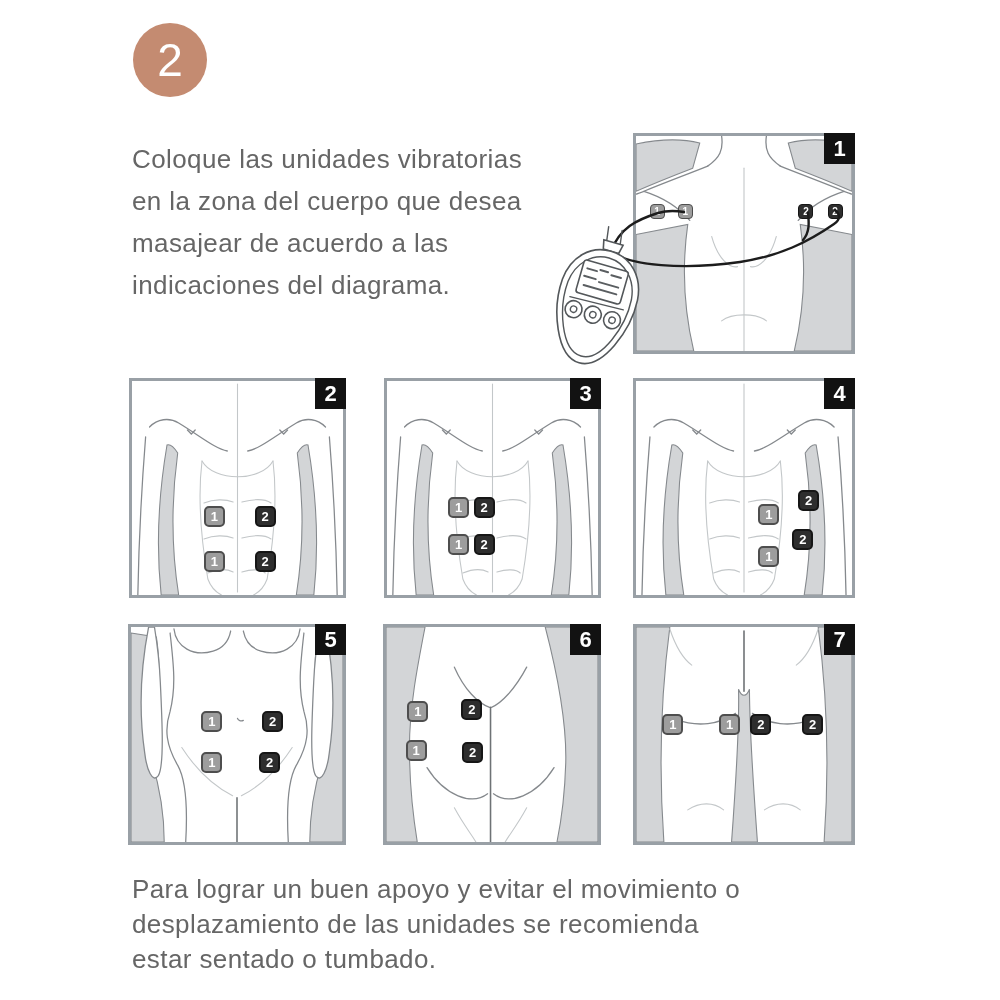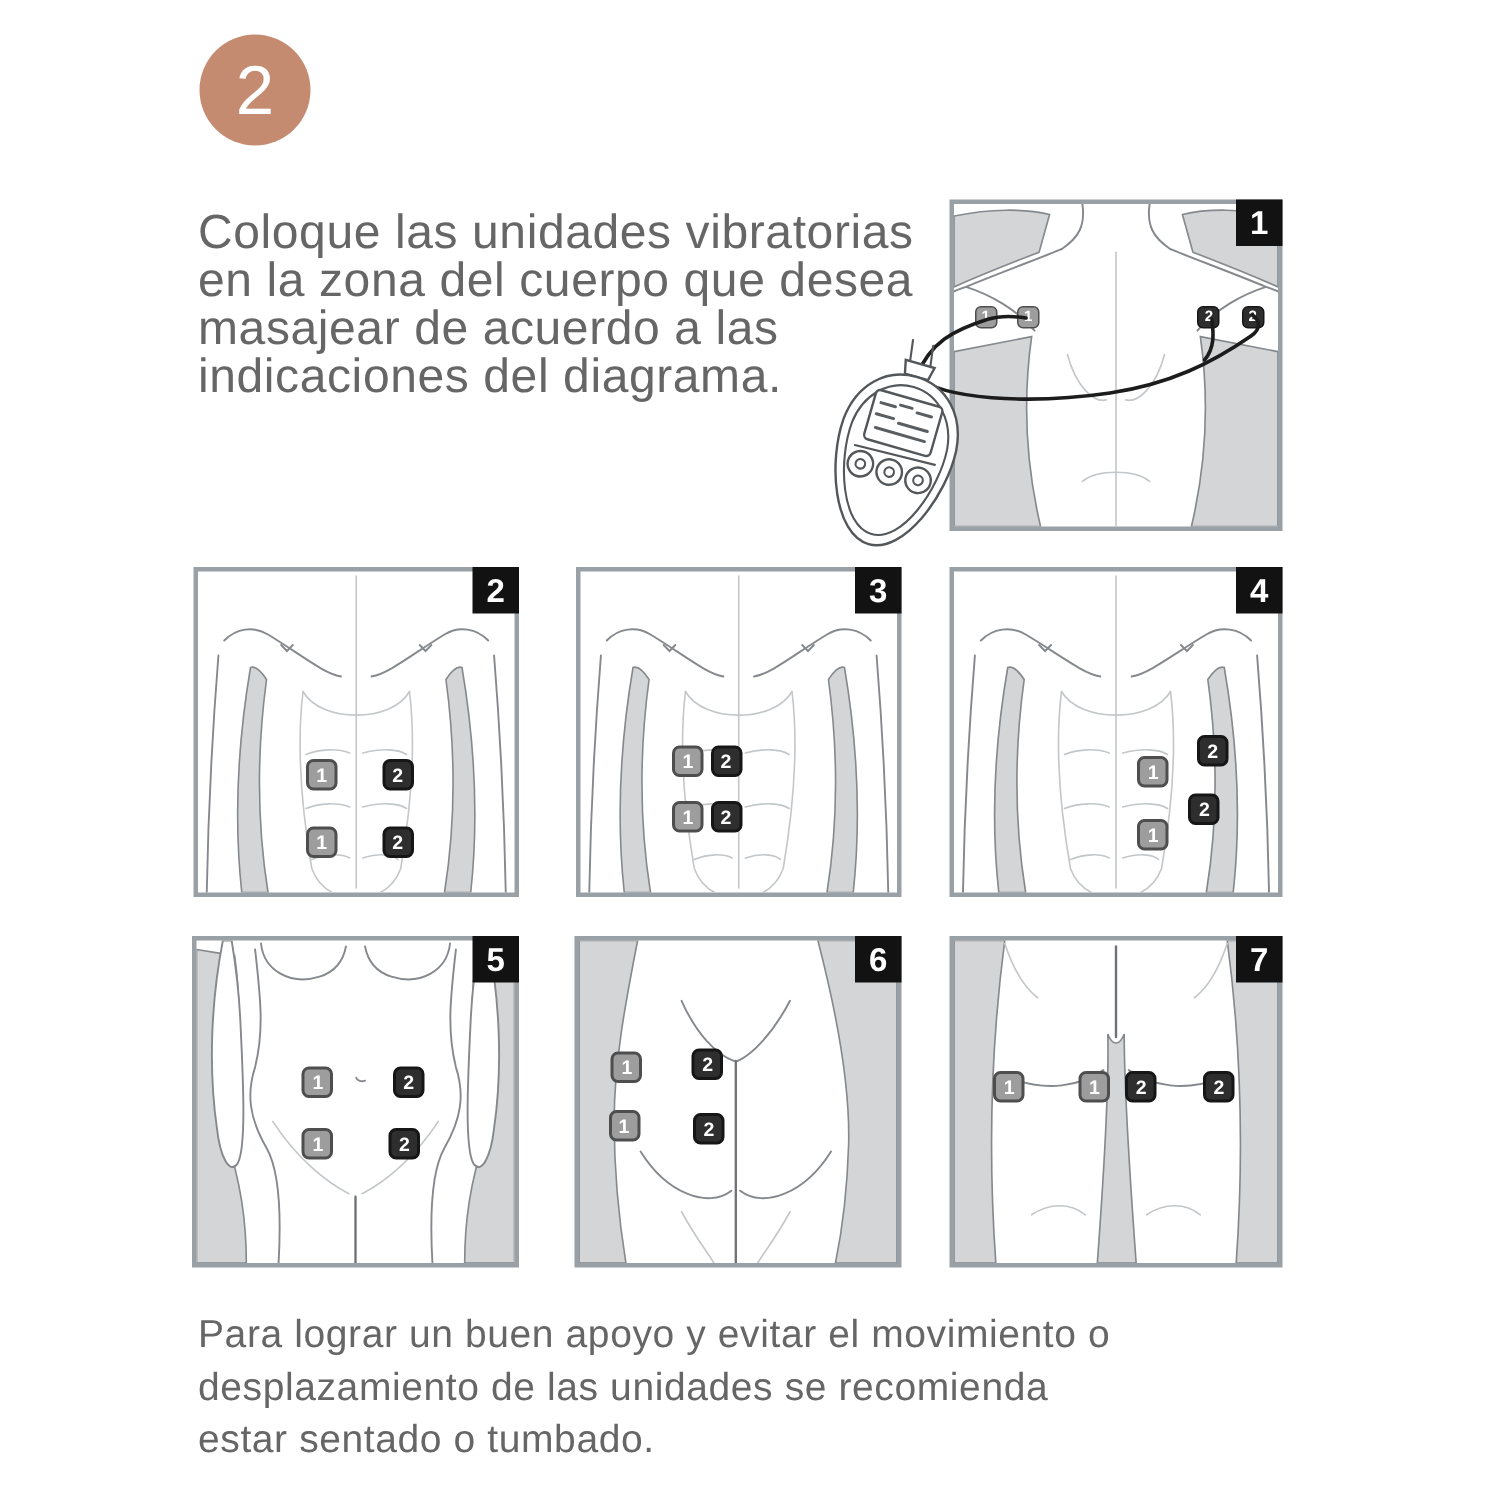--- a/index.html
+++ b/index.html
@@ -7,21 +7,21 @@
     width:1000px;height:1000px;position:relative;background:#ffffff;
     font-family:"Liberation Sans", sans-serif;overflow:hidden;
   }
   .step-circle{
     position:absolute;left:133px;top:23px;width:74px;height:74px;border-radius:50%;
     background:var(--step-circle);display:flex;align-items:center;justify-content:center;
   }
   .step-circle span{color:#fff;font-size:46px;font-weight:400;line-height:1;}
   .intro{
     position:absolute;left:132px;top:138px;margin:0;width:500px;
-    color:var(--text);font-size:32px;line-height:32px;letter-spacing:.4px;
+    color:var(--text);font-size:26px;line-height:42px;letter-spacing:.4px;
     white-space:pre-line;
   }
   .footer{
     position:absolute;left:132px;top:872px;margin:0;width:760px;
     color:var(--text);font-size:26px;line-height:35px;letter-spacing:.4px;
     white-space:pre-line;
   }
   .panel{
     position:absolute;border:3px solid var(--panel-border);background:#fff;box-sizing:border-box;
   }

